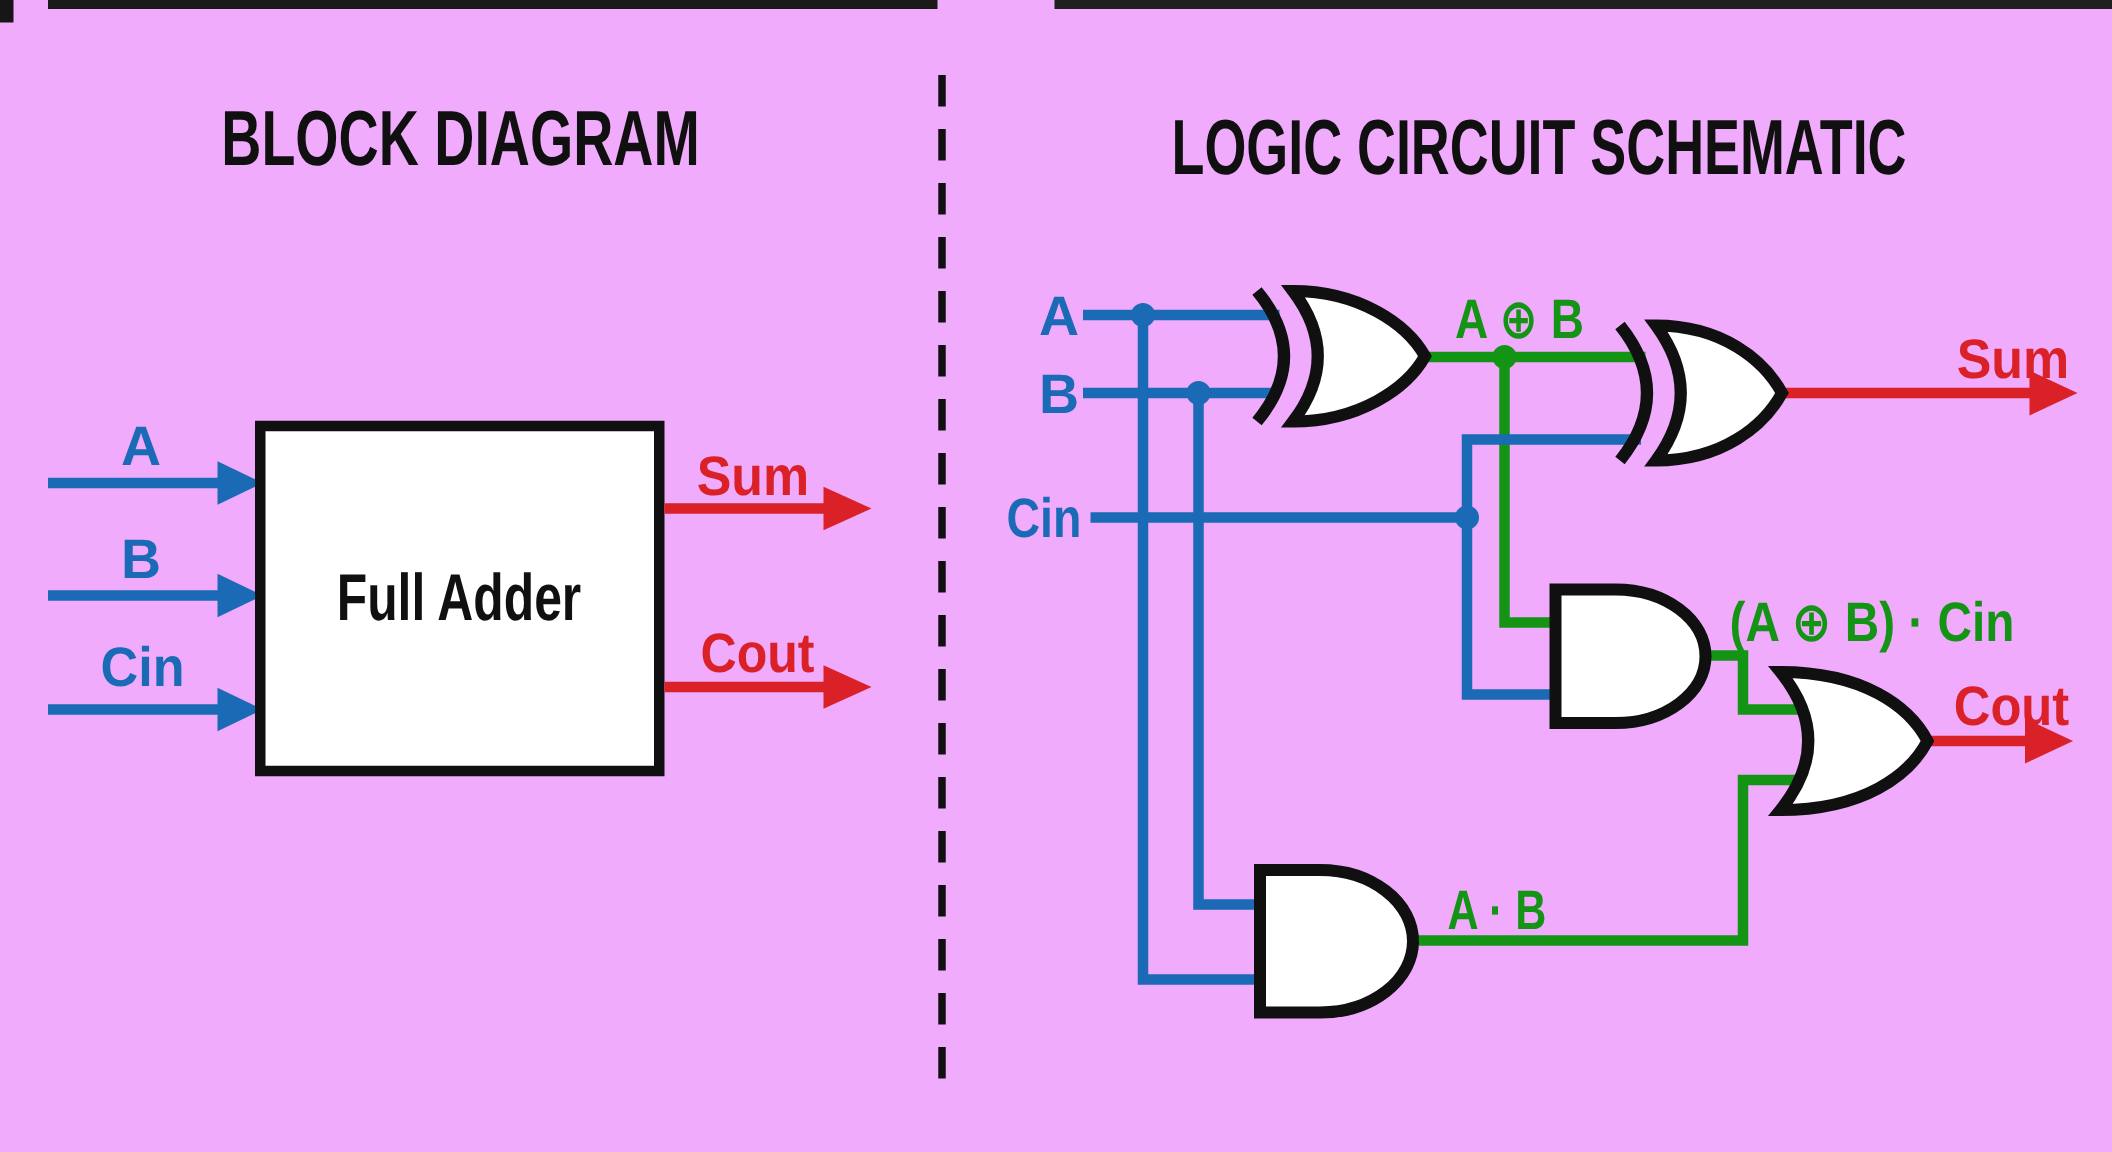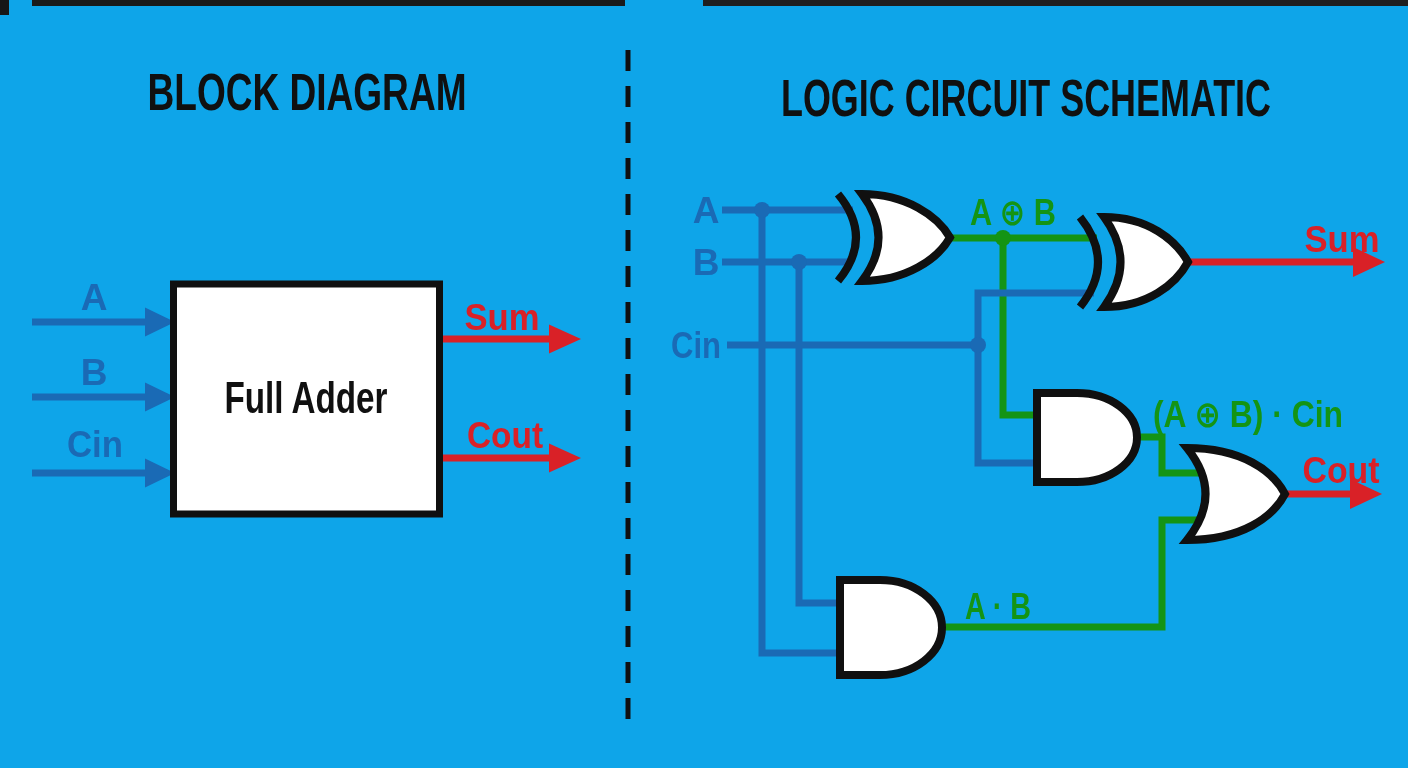--- a/index.html
+++ b/index.html
@@ -1,16 +1,16 @@
 <!DOCTYPE html>
 <html><head>
 <meta charset="utf-8">
 <style>
   html,body{margin:0;padding:0;background:#ffffff;}
-  .stage{position:relative;width:1408px;height:768px;background:#0ea5e9;overflow:hidden;}
+  .stage{position:relative;width:1408px;height:768px;background:#f0abfc;overflow:hidden;}
   svg text{font-family:"Liberation Sans","DejaVu Sans",sans-serif;font-weight:700;}
   .title{font-size:52px;fill:#101010;}
   .blk{font-size:44px;fill:#101010;}
   .lbl{font-size:37px;}
   .blue-t{fill:#1a6ab5;}
   .green-t{fill:#149414;}
   .red-t{fill:#d92127;}
   .wire-blue{stroke:#1a6ab5;stroke-width:7;fill:none;stroke-linejoin:miter;}
   .wire-green{stroke:#149414;stroke-width:7;fill:none;stroke-linejoin:miter;}
   .wire-red{stroke:#d92127;stroke-width:7;fill:none;}

